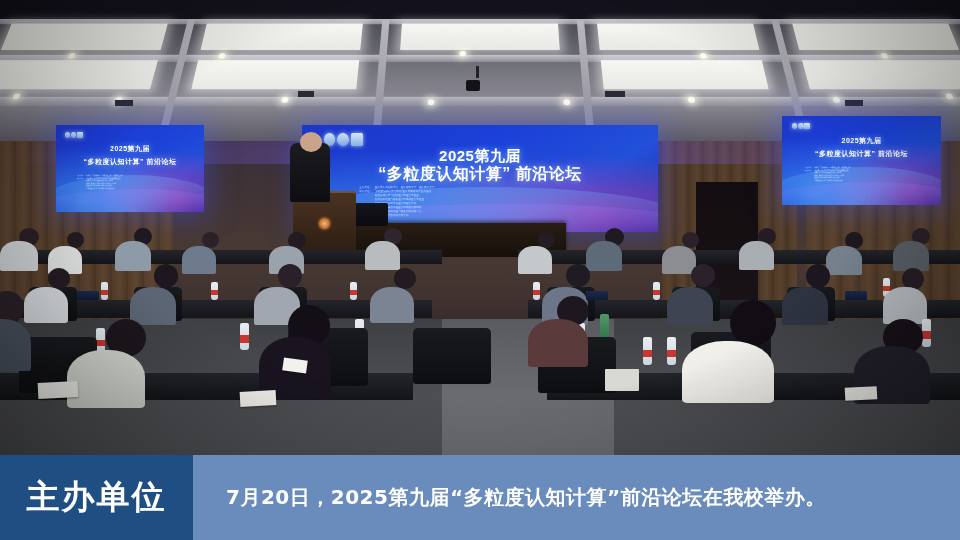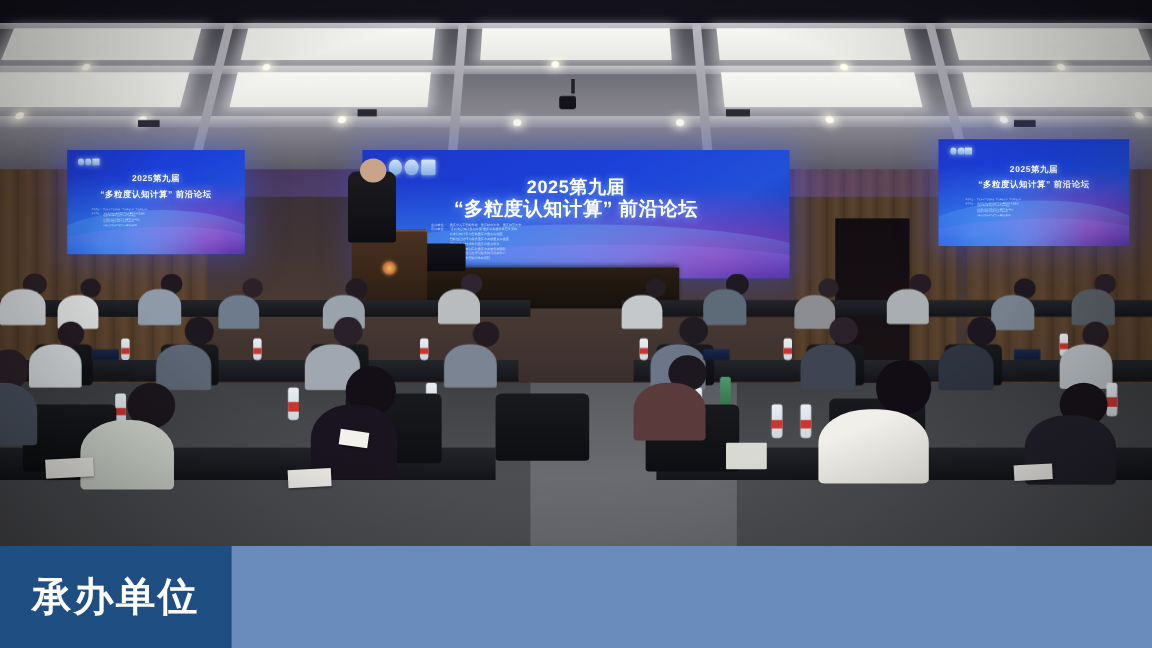--- a/index.html
+++ b/index.html
@@ -370,17 +370,20 @@
       <div class="paper" style="left:29.5%;top:79%;width:24px;height:13px;transform:rotate(8deg);"></div>
       <div class="paper" style="left:88%;top:85%;width:32px;height:13px;"></div>
       <div class="laptop" style="left:63%;top:81%;width:34px;height:22px;background:#d8d9d2;"></div>
     </div>
 
     <div class="vig"></div>
   </div>
 
   <div class="caption">
     <div class="cap-tag">
-      <span>承办单位</span>
+      <span>主办单位</span>
+    </div>
+    <div class="cap-text">
+      <span>7月20日，2025第九届“多粒度认知计算”前沿论坛在我校举办。</span>
     </div>
   </div>
 
 </div>
 
 </body></html>

